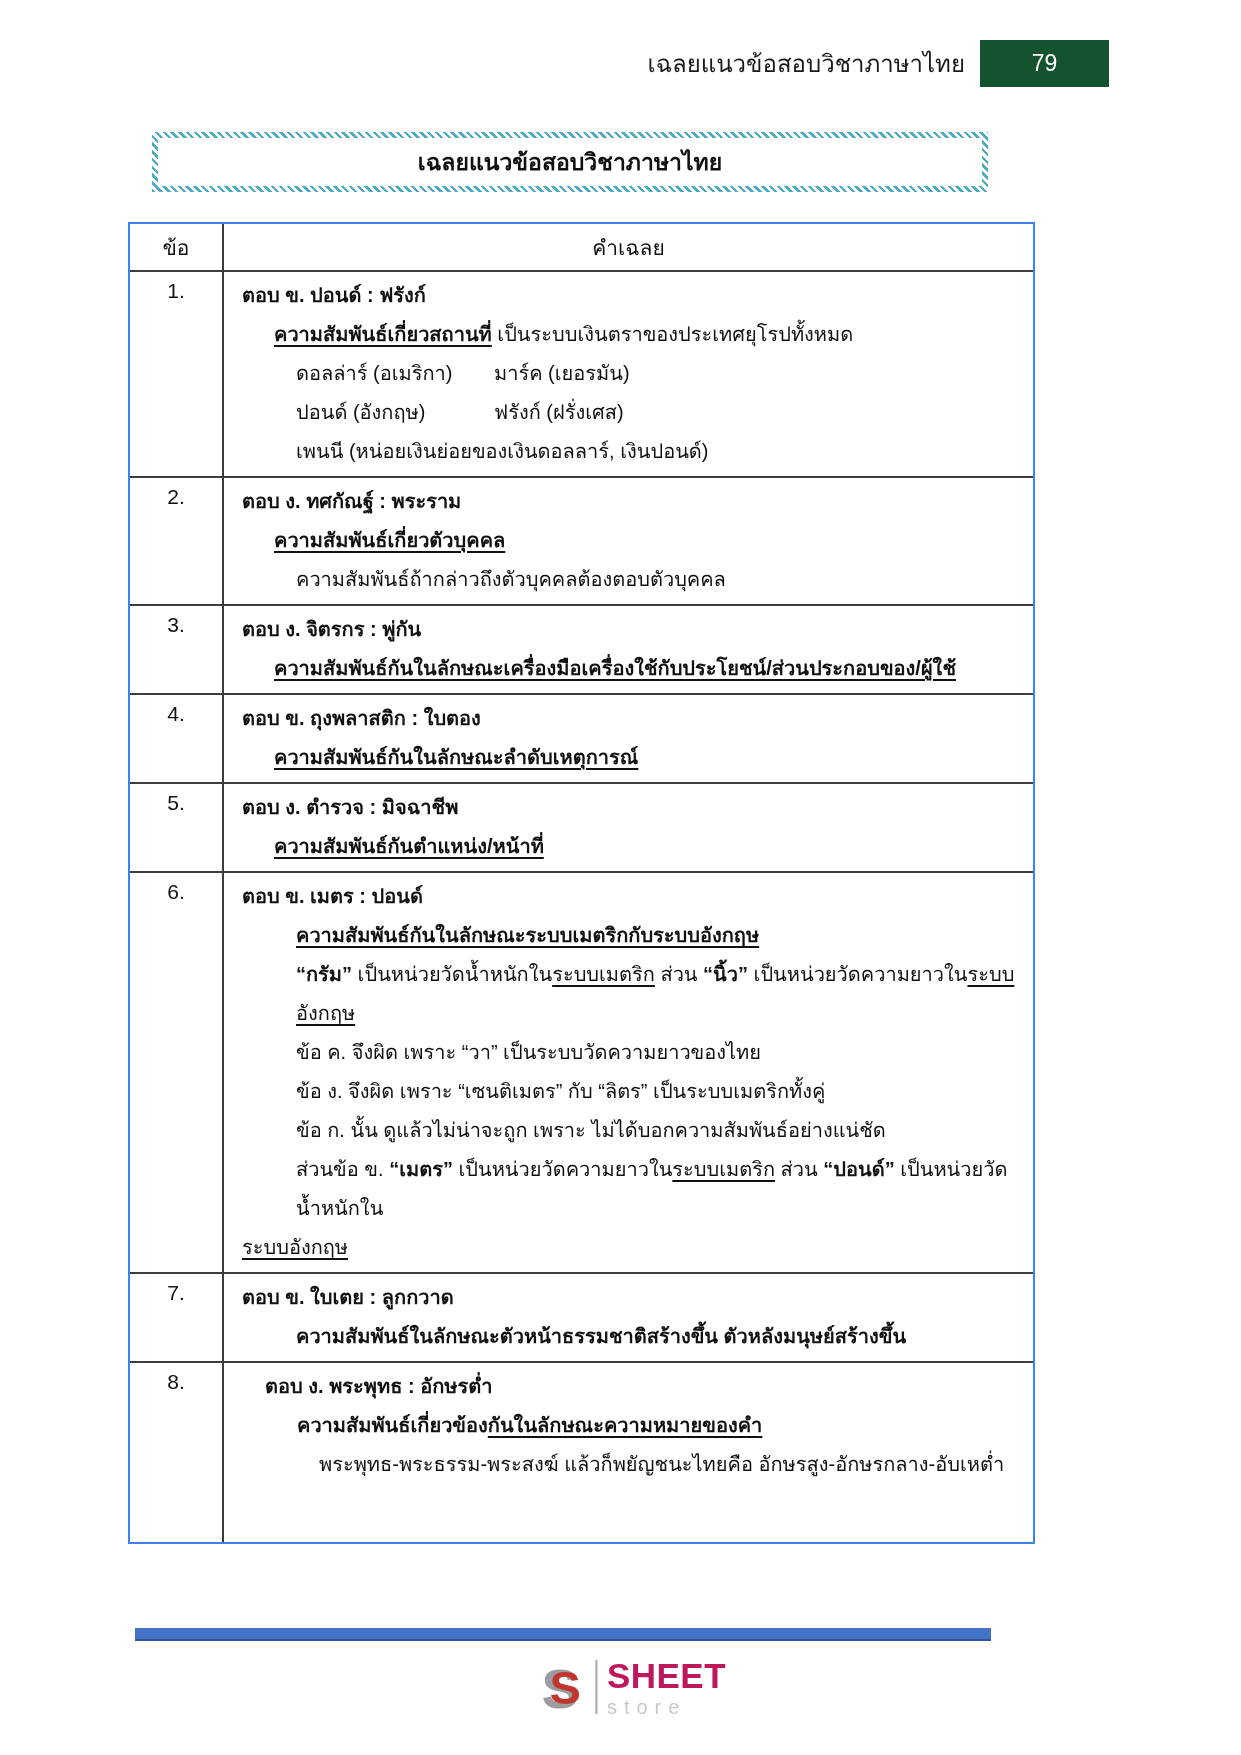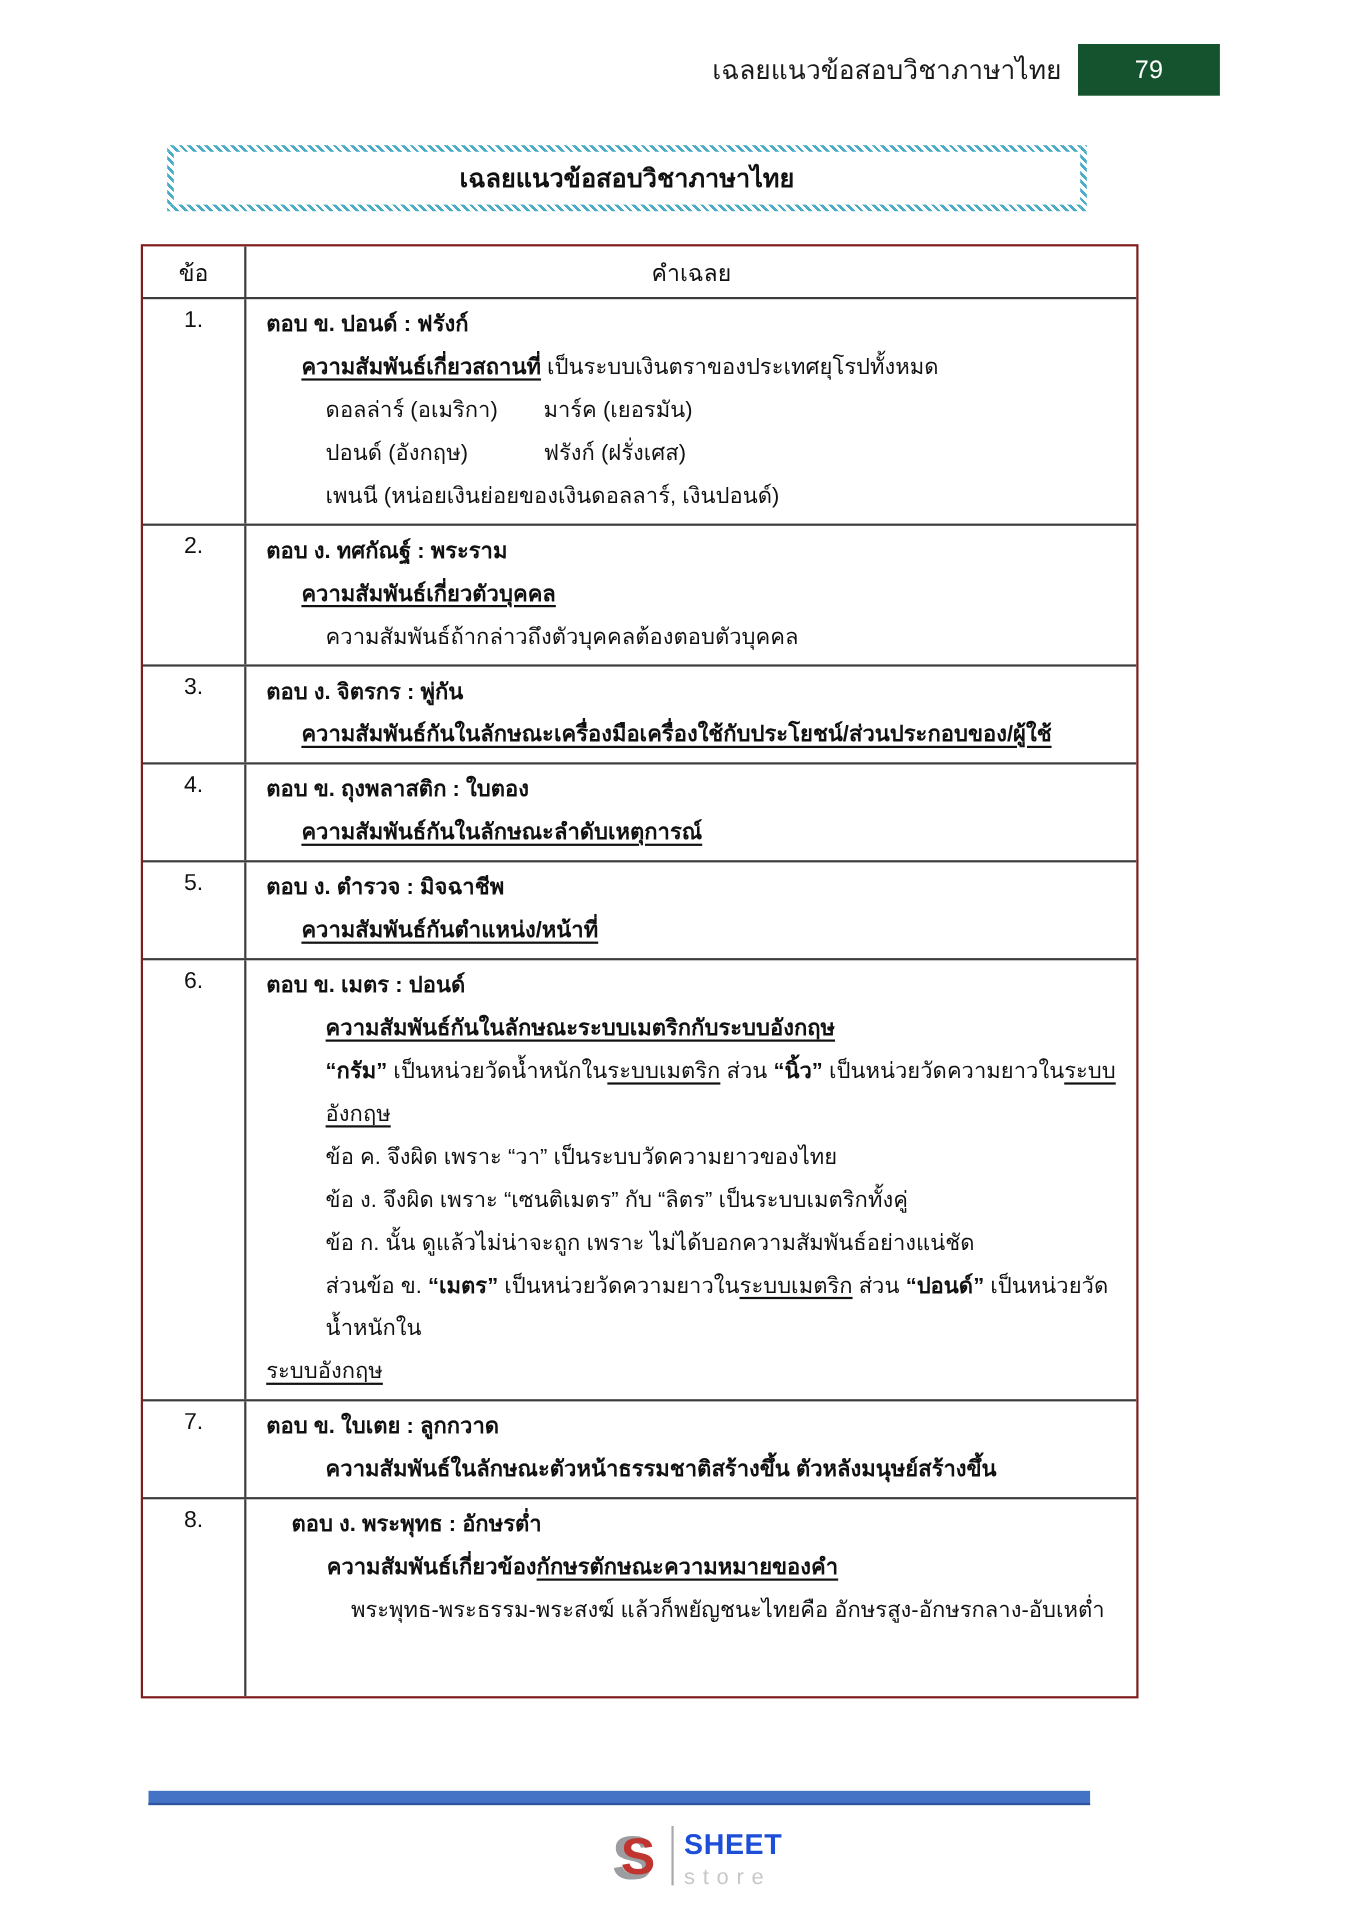--- a/index.html
+++ b/index.html
@@ -30,21 +30,21 @@
     position:absolute; left:152px; top:132px; width:836px; height:60px;
     border:6px solid transparent;
     border-image:repeating-linear-gradient(45deg,#4BACC6 0 2.5px,#ffffff 2.5px 5.5px) 6;
     display:flex; align-items:center; justify-content:center;
     font-weight:bold; font-size:23px; color:#111;
   }
 
   
   .answer-table {
     position:absolute; left:128px; top:222px; width:907px;
-    border:2px solid #7f1d1d;
+    border:2px solid #3b82f6;
     font-size:20px;
   }
   .thead { display:flex; border-bottom:2px solid #3c3c3c; }
   .th-no {
     width:94px; flex-shrink:0; border-right:2px solid #3c3c3c;
     text-align:center; padding:7px 0 6px 0; font-size:21px;
   }
   .th-ans { flex:1; text-align:center; padding:7px 0 6px 0; font-size:21px; }
   .trow { display:flex; border-bottom:2px solid #3c3c3c; }
   .trow:last-child { border-bottom:none; }
@@ -70,21 +70,21 @@
   }
   .footer-logo {
     position:absolute; top:1658px; left:50%; transform:translateX(-50%);
     margin-left:12px;
     display:flex; align-items:flex-start; gap:10px;
   }
   .logo-icon { width:46px; height:60px; }
   .logo-divider { width:2px; height:54px; background:#a7a9ac; margin-top:2px; }
   .logo-text-block { display:flex; flex-direction:column; }
   .logo-name {
-    font-size:26px; font-weight:bold; color:#1d4ed8;
+    font-size:35px; font-weight:bold; color:#be185d;
     line-height:36px; letter-spacing:0.5px;
   }
   .logo-sub {
     font-size:20px; color:#c7c8ca; letter-spacing:7px; margin-top:2px;
   }
 </style>
 </head>
 <body>
 
 <div class="page">
@@ -162,21 +162,21 @@
           <div class="cell-no">7.</div>
           <div class="cell-ans">
             <div class="line ind0"><span class="b">ตอบ ข.  ใบเตย  :  ลูกกวาด</span></div>
             <div class="line ind2"><span class="b">ความสัมพันธ์ในลักษณะตัวหน้าธรรมชาติสร้างขึ้น ตัวหลังมนุษย์สร้างขึ้น</span></div>
           </div>
         </div>
         <div class="trow">
           <div class="cell-no">8.</div>
           <div class="cell-ans">
             <div class="line ind0"><span class="b">ตอบ ง.  พระพุทธ  :  อักษรต่ำ</span></div>
-            <div class="line ind1"><span class="b">ความสัมพันธ์เกี่ยวข้อง</span><span class="b u">กักษรตักษณะความหมายของคำ</span></div>
+            <div class="line ind1"><span class="b">ความสัมพันธ์เกี่ยวข้อง</span><span class="b u">กันในลักษณะความหมายของคำ</span></div>
             <div class="line ind2"><span>พระพุทธ-พระธรรม-พระสงฆ์ แล้วก็พยัญชนะไทยคือ อักษรสูง-อักษรกลาง-อับเหต่ำ</span></div>
           </div>
         </div>
       </div>
   </div>
 
   <div class="footer-bar"></div>
 
   <div class="footer-logo">
     <svg class="logo-icon" viewBox="0 0 46 60">

